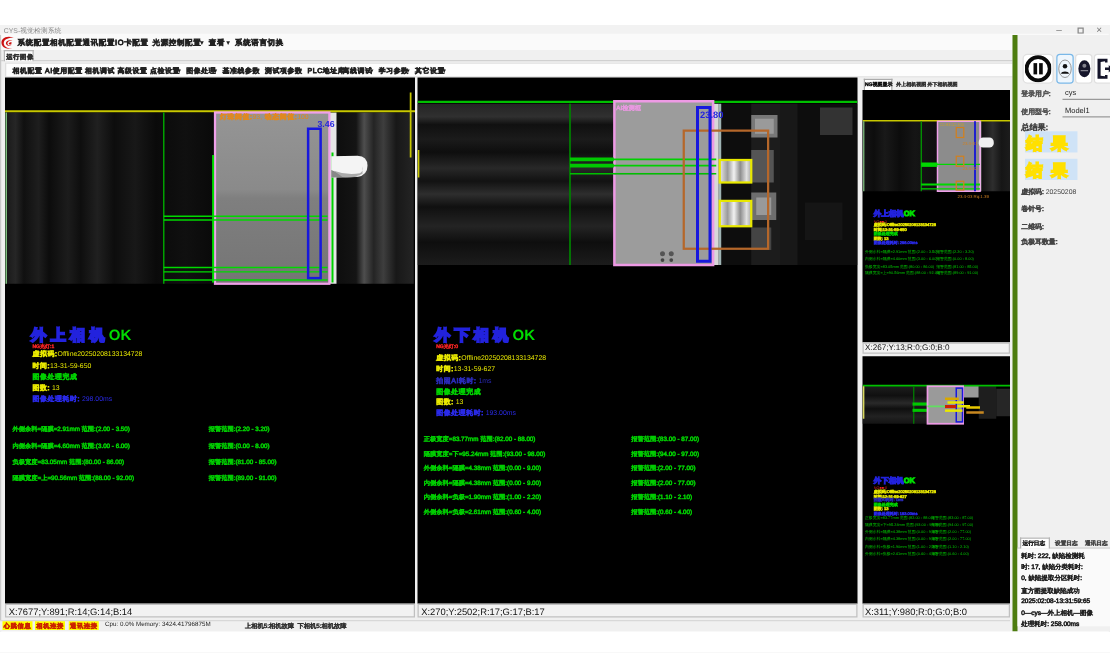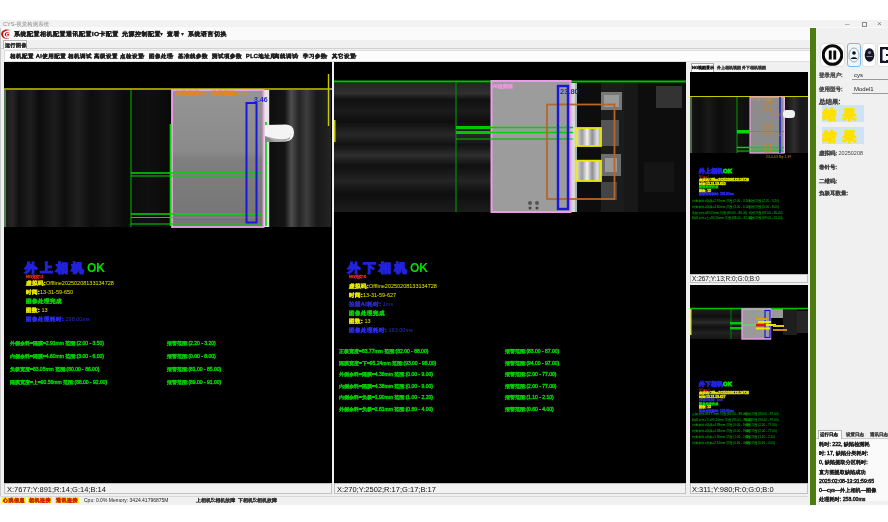--- a/index.html
+++ b/index.html
@@ -338,21 +338,21 @@
 <div class="ab" style="left:334px;top:483px;width:352px;height:11px;background:#f2f2f2;border:1px solid #c0c0c0"></div>
 <div class="ab row" style="left:337px;top:485px;font-size:7.5px;color:#111">X:270;Y:2502;R:17;G:17;B:17</div>
 <div class="ab" style="left:690px;top:483px;width:118px;height:11px;background:#f2f2f2;border:1px solid #c0c0c0"></div>
 <div class="ab row" style="left:692px;top:485px;font-size:7.5px;color:#111">X:311;Y:980;R:0;G:0;B:0</div>
 <div class="ab" style="left:0;top:496px;width:808px;height:9px;background:#f0f0f0;border-top:1px solid #d8d8d8"></div>
 <div class="ab z row" style="left:2px;top:497px;font-size:5px;color:#cc2200;background:#ffff00;padding:0 1px">心跳信息</div>
 <div class="ab z row" style="left:28px;top:497px;font-size:5px;color:#cc2200;background:#ffff00;padding:0 1px">相机连接</div>
 <div class="ab z row" style="left:55px;top:497px;font-size:5px;color:#cc2200;background:#ffff00;padding:0 1px">通讯连接</div>
 <div class="ab row" style="left:84px;top:497px;font-size:5px;color:#222">Cpu: 0.0% Memory: 3424.41796875M</div>
 <div class="ab zs row" style="left:196px;top:497px;font-size:5px;color:#333">上相机5:相机故障&nbsp;&nbsp;下相机5:相机故障</div>
-<div class="ab" style="left:810px;top:28px;width:78px;height:477px;background:#f0f0f0;border-left:6px solid #4d7c0f">
+<div class="ab" style="left:810px;top:28px;width:78px;height:477px;background:#f0f0f0;border-left:4px solid #4d7c0f">
 <div class="ab" style="left:4px;top:15px;width:25px;height:24px;background:#fff;border:1px solid #e0e0e0;border-radius:4px"></div>
 <svg class="ab" style="left:6px;top:16px" width="21" height="22" viewBox="0 0 21 22">
 <circle cx="10.5" cy="11" r="9.3" fill="none" stroke="#0a0a0a" stroke-width="3.1"></circle>
 <rect x="6.8" y="6.5" width="2.9" height="9" fill="#0a0a0a"></rect>
       <rect x="11.3" y="6.5" width="2.9" height="9" fill="#0a0a0a"></rect>
 </svg>
 <div class="ab" style="left:31px;top:15px;width:14px;height:24px;background:#eef6fd;border:1px solid #7ab8e8;border-radius:3px"></div>
 <svg class="ab" style="left:32px;top:19px" width="12" height="16" viewBox="0 0 12 16">
 <ellipse cx="6" cy="8" rx="5" ry="7" fill="none" stroke="#888" stroke-width=".7"></ellipse>
 <circle cx="6" cy="6" r="1.8" fill="#111"></circle>

